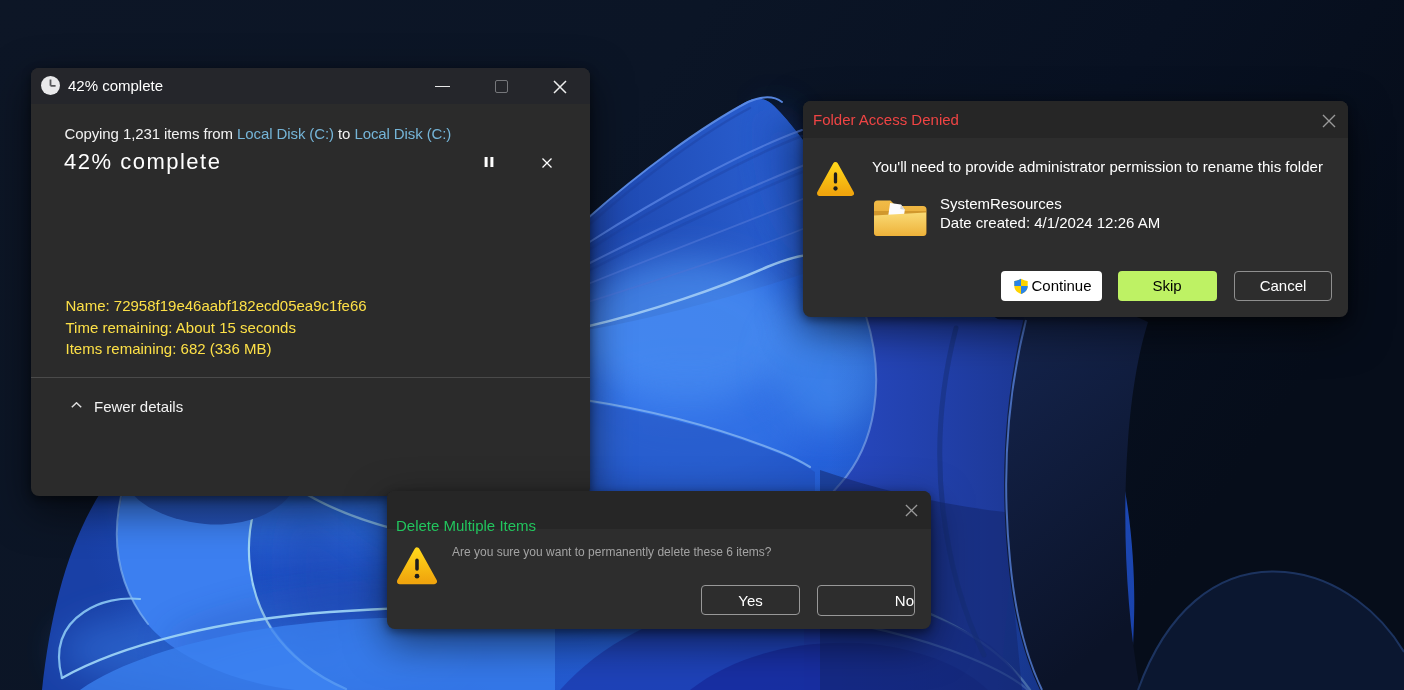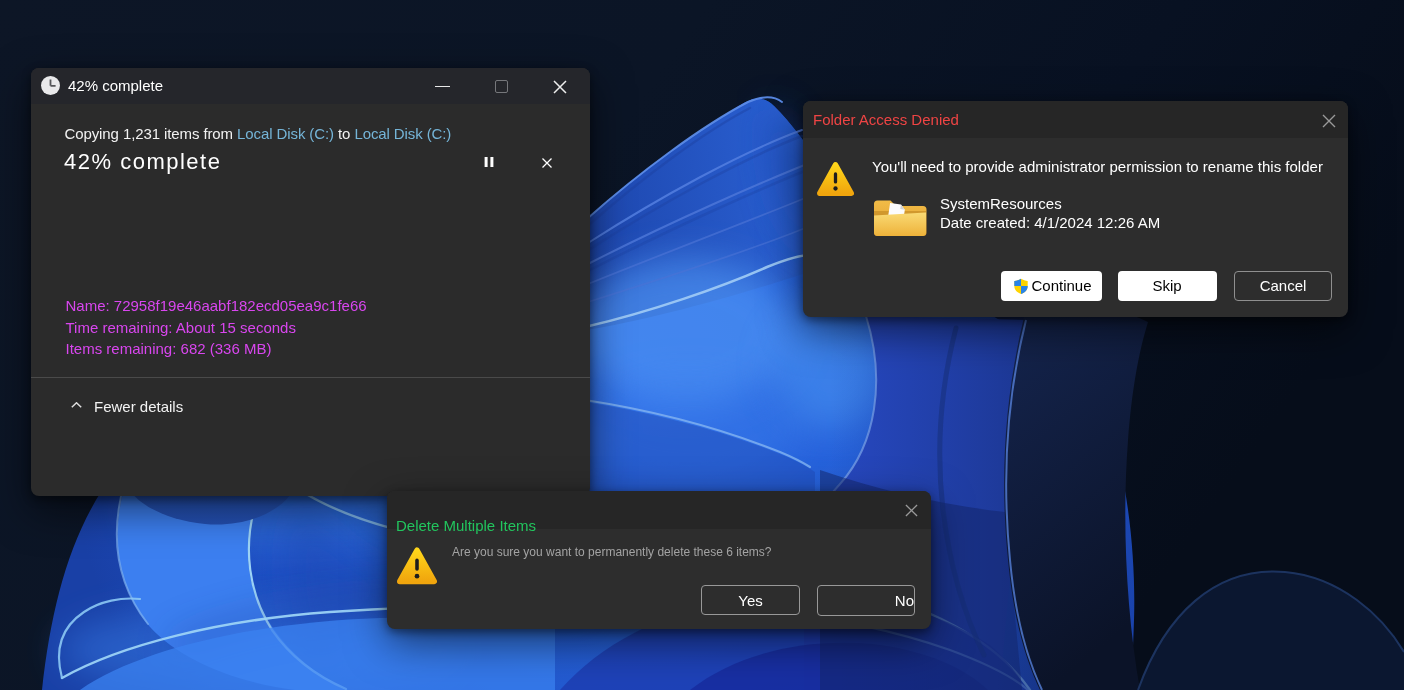--- a/index.html
+++ b/index.html
@@ -164,21 +164,21 @@
   <div class="abs" style="left:33.5px; top:57px; font-size:15px; color:#f2f2f2; letter-spacing:-0.1px;">Copying 1,231 items from <span style="color:#75b5d8;">Local Disk (C:)</span> to <span style="color:#75b5d8;">Local Disk (C:)</span></div>
   <div class="abs" style="left:33px; top:81px; font-size:22px; color:#ffffff; letter-spacing:1.5px;">42% complete</div>
   <svg class="abs" style="left:453px; top:89px;" width="10" height="10" viewBox="0 0 10 10">
     <rect x="0.6" y="0" width="3" height="10" fill="#fff"></rect>
     <rect x="6.4" y="0" width="3" height="10" fill="#fff"></rect>
   </svg>
   <svg class="abs" style="left:510.5px; top:89.5px;" width="10" height="10" viewBox="0 0 10 10">
     <path d="M 0.5,0.5 L 9.5,9.5 M 9.5,0.5 L 0.5,9.5" stroke="#fff" stroke-width="1.3"></path>
   </svg>
 
-  <div class="abs" style="left:34.5px; top:227px; font-size:15px; color:#d946ef; line-height:21.5px;">
+  <div class="abs" style="left:34.5px; top:227px; font-size:15px; color:#fde047; line-height:21.5px;">
     Name: 72958f19e46aabf182ecd05ea9c1fe66<br>
     Time remaining: About 15 seconds<br>
     Items remaining: 682 (336 MB)
   </div>
   <div class="abs" style="left:0; top:308.5px; width:100%; height:1.5px; background:#4a4a4a;"></div>
   <svg class="abs" style="left:40px; top:334px;" width="11" height="6" viewBox="0 0 11 6">
     <path d="M 0.8,5.2 L 5.5,0.8 L 10.2,5.2" stroke="#e0e0e0" stroke-width="1.5" fill="none"></path>
   </svg>
   <div class="abs" style="left:63px; top:330px; font-size:15px; color:#f2f2f2;">Fewer details</div>
 </div>
@@ -229,21 +229,21 @@
             </clipPath>
           </defs>
       <g clip-path="url(#sc)">
         <rect x="0" y="0" width="16" height="16" fill="#ffd400"></rect>
         <rect x="0" y="0" width="8" height="8" fill="#2a84e8"></rect>
         <rect x="8" y="8" width="8" height="8" fill="#2a84e8"></rect>
       </g>
     </svg>
     <div class="abs" style="left:31px; top:0; height:22px; line-height:29px; font-size:15px; color:#000;">Continue</div>
   </div>
-  <div class="abs" style="left:314.5px; top:170px; width:99px; height:30px; background:#ffffff; border-radius:4px; text-align:center; line-height:29px; font-size:15px; color:#000;">Skip</div>
+  <div class="abs" style="left:314.5px; top:170px; width:99px; height:30px; background:#bef264; border-radius:4px; text-align:center; line-height:29px; font-size:15px; color:#000;">Skip</div>
   <div class="abs" style="left:431px; top:170px; width:98px; height:30px; border:1px solid #8f8f8f; border-radius:4px; text-align:center; line-height:28px; font-size:15px; color:#ffffff;">Cancel</div>
 </div>
 
 <div class="win" id="delwin" style="left:387px; top:491px; width:544px; height:138px; background:#2d2d2d;">
   <div class="abs" style="left:0; top:0; width:100%; height:38px; background:#262626; border-radius:8px 8px 0 0;"></div>
   <div class="abs" style="left:9px; top:16px; height:38px; line-height:38px; font-size:15px; color:#22c55e;text-align:right;">Delete Multiple Items</div>
   <svg class="abs" style="left:518px; top:13px;" width="13" height="13" viewBox="0 0 14 14">
     <path d="M 1,1 L 13,13 M 13,1 L 1,13" stroke="#9a9a9a" stroke-width="1.4"></path>
   </svg>
   <svg class="abs" style="left:10px; top:55px;" width="40" height="43" viewBox="0 0 36 38">

